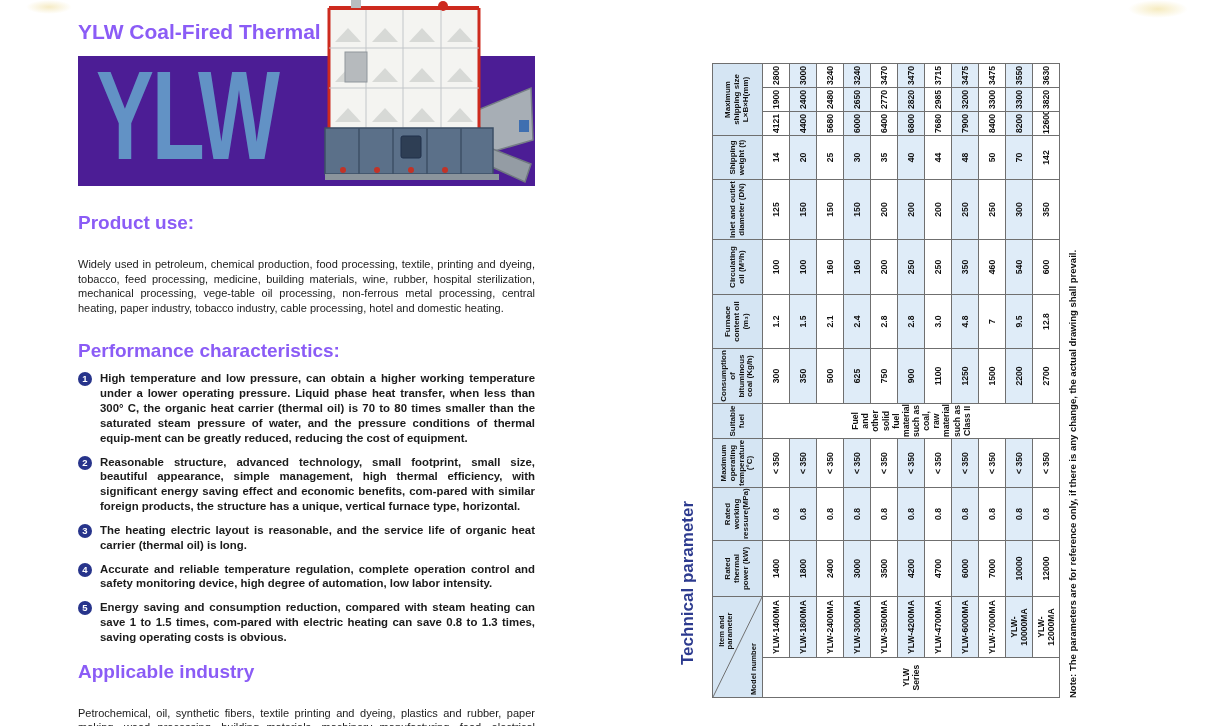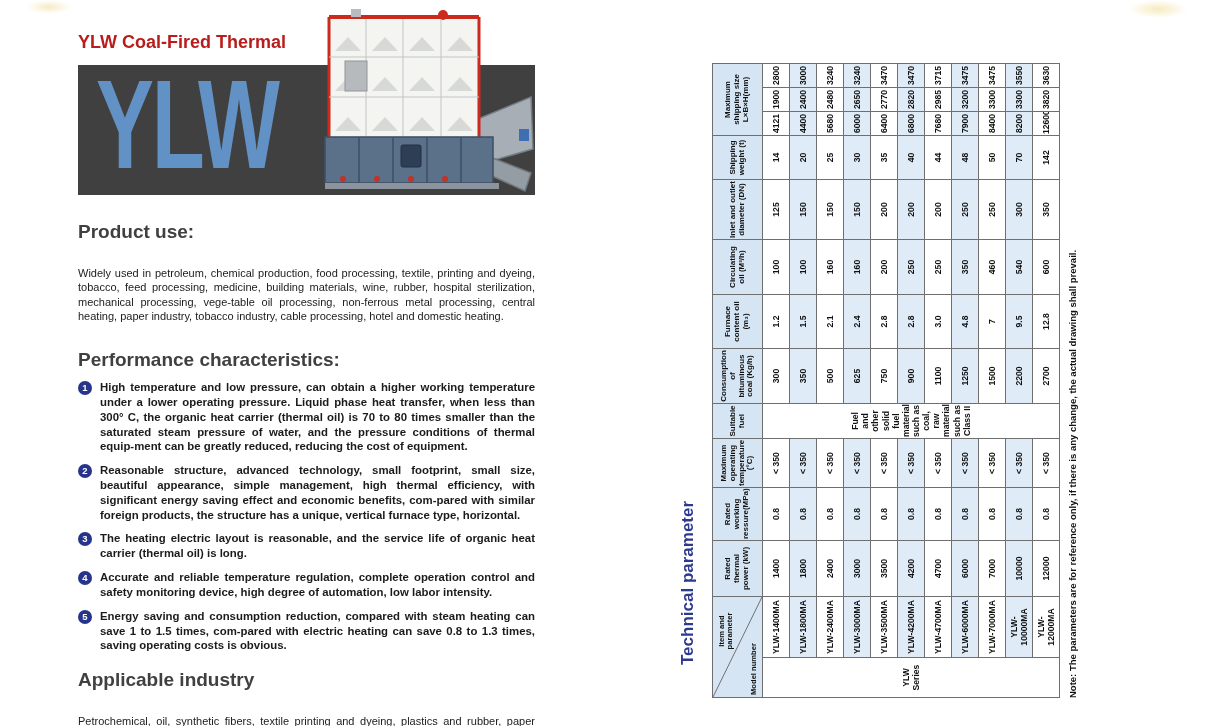--- a/index.html
+++ b/index.html
@@ -8,27 +8,27 @@
          font-family:"Liberation Sans", sans-serif; color:#1b1b1b; }
 
   .smudge { position:absolute; pointer-events:none; }
   .smudge.tl { left:26px; top:0; width:46px; height:14px;
     background:radial-gradient(ellipse at center, rgba(238,219,150,.55), rgba(238,219,150,0) 70%); }
   .smudge.tr { left:1128px; top:0; width:60px; height:18px;
     background:radial-gradient(ellipse at center, rgba(240,222,150,.6), rgba(240,222,150,0) 70%); }
 
   
   .left-col { position:absolute; left:78px; top:0; width:457px; }
-  .doc-title { margin-top:32px; font-size:18px; font-weight:bold; color:#b91c1c; line-height:1.14; }
-  .banner { margin-top:12px; height:130px; background:#404040; position:relative; }
+  .doc-title { margin-top:20px; font-size:21px; font-weight:bold; color:#8b5cf6; line-height:1.14; }
+  .banner { margin-top:12px; height:130px; background:#4c1d95; position:relative; }
   .banner .ylw-word { position:absolute; left:18px; top:-7px; font-size:124px; font-weight:bold;
      color:#6292c5; letter-spacing:-3px; transform:scale(0.70,1.02); transform-origin:left top; line-height:1.05; }
   .machine { position:absolute; right:-2px; top:-56px; width:214px; height:188px; }
 
-  h2.sec { font-size:19px; font-weight:bold; color:#404040; }
+  h2.sec { font-size:19px; font-weight:bold; color:#8b5cf6; }
   .sec-product { margin-top:26px; }
   .sec-perf { margin-top:25px; }
   .sec-industry { margin-top:16px; }
   p.body-text { margin-top:23px; font-size:11px; line-height:1.33; text-align:justify; }
 
   .perf-item { display:flex; gap:8px; margin-top:9px; }
   .perf-badge { flex:0 0 14px; width:14px; height:14px; border-radius:50%; background:#27348b;
      color:#fff; font-size:9.5px; font-weight:bold; text-align:center; line-height:14px; margin-top:1px; }
   .perf-text { font-size:11.4px; line-height:1.3; text-align:justify;font-weight:bold; }
 

